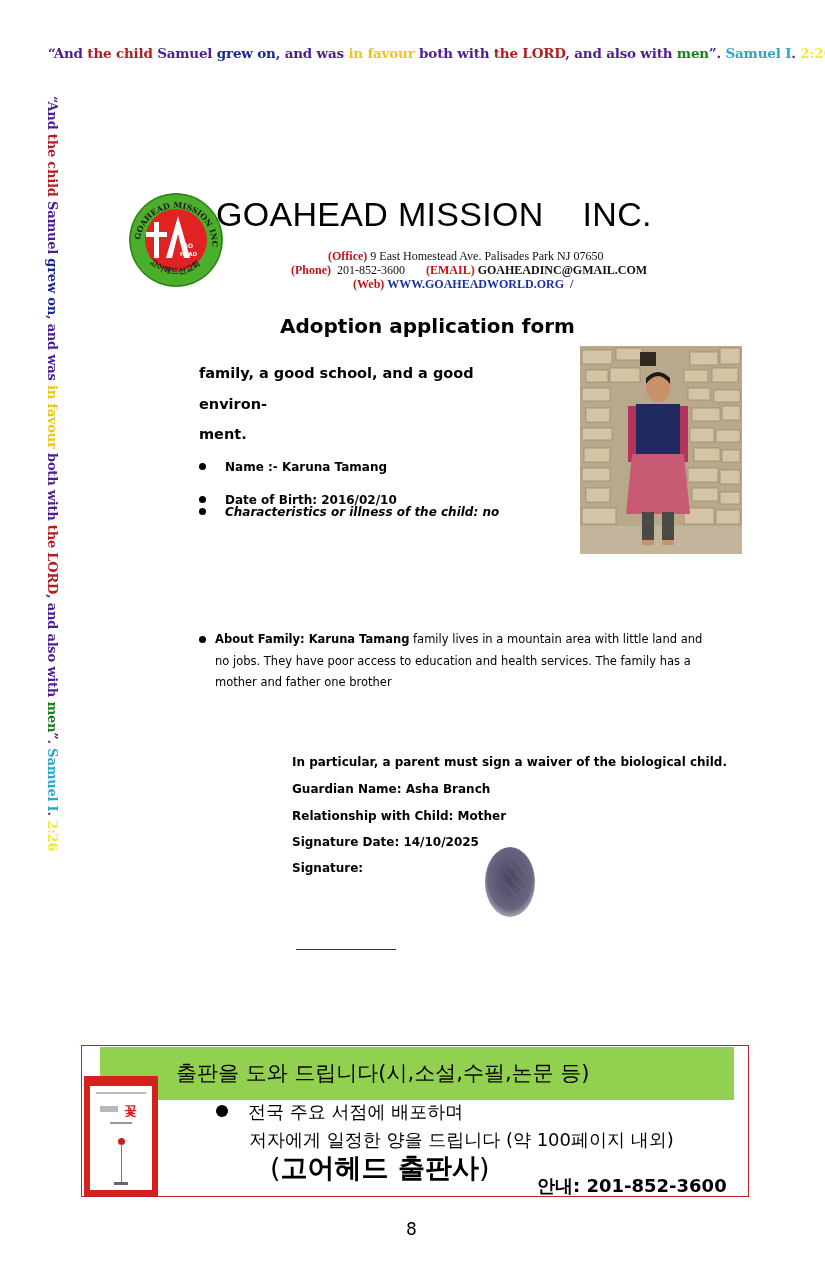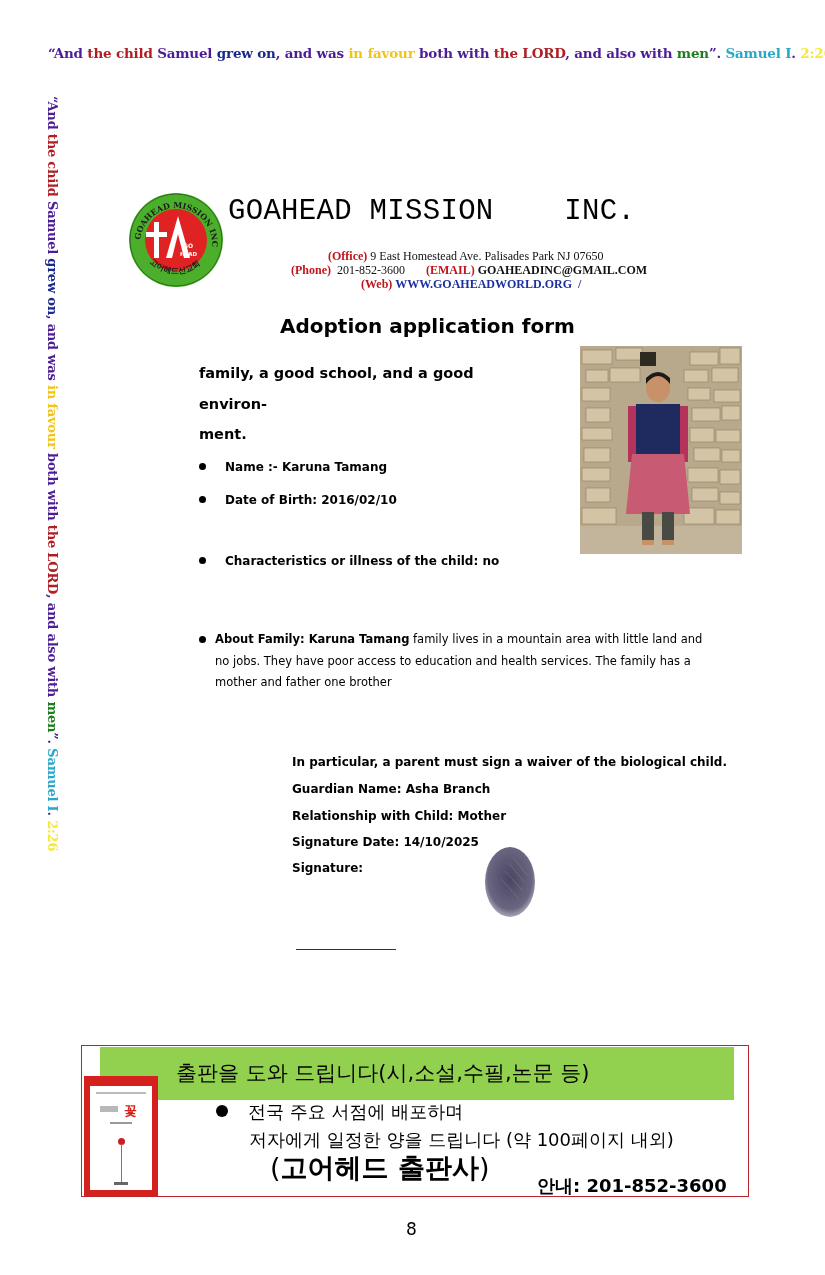--- a/index.html
+++ b/index.html
@@ -3,21 +3,21 @@
 <meta charset="utf-8">
 <style>
   html, body { margin:0; padding:0; background:#ffffff; }
   body { width:825px; height:1275px; position:relative; overflow:hidden; font-family:"DejaVu Sans", sans-serif; color:#000; }
 
   .verse-top { position:absolute; left:48px; top:45px; font-family:"DejaVu Serif", serif; font-weight:bold; font-size:13.5px; white-space:nowrap; letter-spacing:-0.2px; }
   .verse-side { position:absolute; left:45px; top:96px; font-family:"DejaVu Serif", serif; font-weight:bold; font-size:13px; white-space:nowrap; writing-mode:vertical-rl; letter-spacing:-0.2px; }
   .c-black{color:#4c1d95;} .c-red{color:#b01e23;} .c-blue{color:#1a2a8c;} .c-yellow{color:#f0c419;} .c-green{color:#1e7d1e;} .c-cyan{color:#2aa7c9;} .c-ylw2{color:#f5e83a;}
 
   .logo { position:absolute; left:128px; top:192px; width:96px; height:96px; }
-  .org-name { position:absolute; left:228px; top:195px; font-family:Liberation Mono, monospace; font-size:29px; letter-spacing:0.3px; white-space:pre; }
+  .org-name { position:absolute; left:216px; top:195px; font-family:Liberation Sans, sans-serif; font-size:34px; letter-spacing:0.3px; white-space:pre; }
   .org-line { position:absolute; font-family:"Liberation Serif", serif; font-size:12px; font-weight:bold; white-space:pre; }
   .org-line .lbl { color:#c0151b; }
   .org-line .val { color:#111; font-weight:normal; }
   .org-line .val-b { color:#111; }
   .org-line .web { color:#1b2fa0; }
 
   .title { position:absolute; left:280px; top:314px; font-size:20px; font-weight:bold; }
   .intro { position:absolute; left:199px; top:358px; width:340px; font-size:14.5px; font-weight:bold; line-height:30.5px; }
   .bullet { position:absolute; left:199px; font-size:12px; font-weight:bold; }
   .bullet .dot { display:inline-block; width:7px; height:7px; background:#000; border-radius:50%; margin-right:19px; vertical-align:middle; position:relative; top:-1px; }
@@ -69,34 +69,34 @@
   <text font-size="8" font-weight="bold" fill="#1b1b1b" font-family="DejaVu Sans, sans-serif"><textPath href="#ringBot" startOffset="10">고어헤드선교회</textPath></text>
 </svg>
 
 <div class="org-name">GOAHEAD MISSION    INC.</div>
 <div class="org-line" style="left:322px; top:234px;">
   <span class="lbl">(Office)</span><span class="val"> 9 East Homestead Ave. Palisades Park NJ 07650</span>
 </div>
 <div class="org-line" style="left:285px; top:248px;">
   <span class="lbl">(Phone)</span><span class="val">  201-852-3600       </span><span class="lbl">(EMAIL)</span><span class="val-b"> GOAHEADINC@GMAIL.COM</span>
 </div>
-<div class="org-line" style="left:347px; top:262px;margin-left:8px;">
+<div class="org-line" style="left:347px; top:262px;">
   <span class="lbl">(Web)</span><span class="web"> WWW.GOAHEADWORLD.ORG  /</span>
 </div>
 
 <div class="title">Adoption application form</div>
 
 <div class="intro">
   <div>family, a good school, and a good environ-</div>
   <div>ment.</div>
 </div>
 
 <div class="bullet" style="top:460px;"><span class="dot"></span><span>Name :- Karuna  Tamang</span></div>
 <div class="bullet" style="top:493px;"><span class="dot"></span><span>Date of Birth: 2016/02/10</span></div>
-<div class="bullet" style="top:554px;"><span class="dot"></span><span>Characteristics or illness of the child: no</span></div>
+<div class="bullet" style="top:505px;font-style:italic;"><span class="dot"></span><span>Characteristics or illness of the child: no</span></div>
 
 <svg class="photo" viewBox="0 0 162 208">
   <rect width="162" height="208" fill="#b8a88c"></rect>
   <g fill="#d3c4a6" stroke="#8f7f66" stroke-width="0.6">
     <rect x="2" y="4" width="30" height="14"></rect>
       <rect x="36" y="2" width="26" height="12"></rect>
       <rect x="110" y="6" width="28" height="13"></rect>
       <rect x="140" y="2" width="20" height="16"></rect>
     <rect x="6" y="24" width="22" height="12"></rect>
       <rect x="30" y="22" width="30" height="14"></rect>

